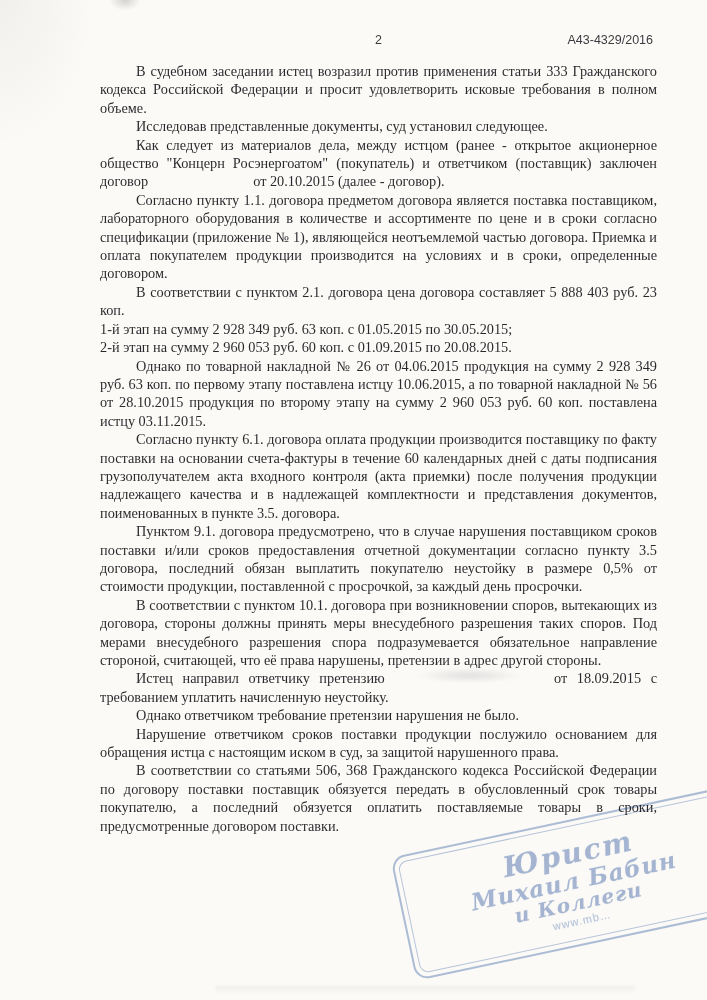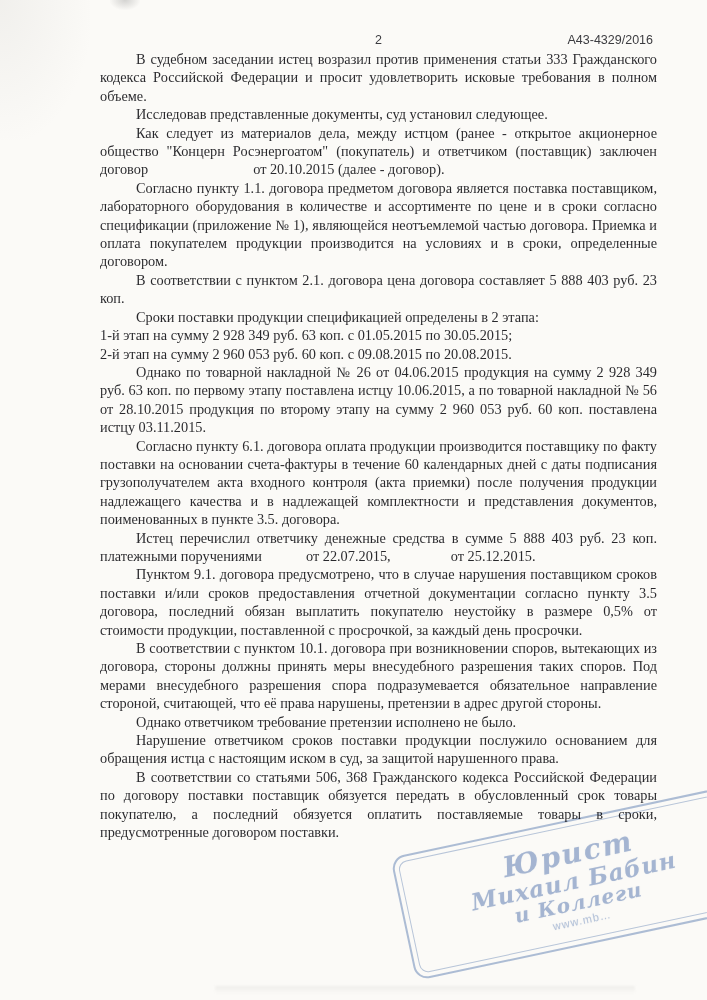--- a/index.html
+++ b/index.html
@@ -17,21 +17,21 @@
   
   .header {
     position: absolute; top: 33px; left: 100px; right: 50px; height: 16px;
     font-family: "Liberation Sans", sans-serif;
     font-size: 12.5px; color: #3c3c40;
   }
   .pnum { position: absolute; left: 0; right: 0; text-align: center; }
   .cnum { position: absolute; right: 4px; }
   
   .content {
-    position: absolute; top: 50px; left: 100px; right: 50px;
+    position: absolute; top: 62px; left: 100px; right: 50px;
     font-size: 14.3px; line-height: 18.4px;
     color: rgba(24,24,28,0.93);
     text-align: justify;
     hyphens: none;
     z-index: 3;
   }
   .content p { margin: 0; }
   .content p.indent { text-indent: 36px; }
   .gap {
     display: inline-block; height: 0.5em; vertical-align: baseline;
@@ -112,26 +112,25 @@
     <span class="pnum">2</span>
     <span class="cnum">А43-4329/2016</span>
   </div>
 
   <div class="content">
       <p class="indent"><span>В судебном заседании истец возразил против применения статьи 333 Гражданского кодекса Российской Федерации и просит удовлетворить исковые требования в полном объеме.</span></p>
       <p class="indent"><span>Исследовав представленные документы, суд установил следующее.</span></p>
       <p class="indent"><span>Как следует из материалов дела, между истцом (ранее - открытое акционерное общество "Концерн Росэнергоатом" (покупатель) и ответчиком (поставщик) заключен договор</span> <span class="gap" style="width: 98px;"></span> <span>от 20.10.2015 (далее - договор).</span></p>
       <p class="indent"><span>Согласно пункту 1.1. договора предметом договора является поставка поставщиком, лабораторного оборудования в количестве и ассортименте по цене и в сроки согласно спецификации (приложение № 1), являющейся неотъемлемой частью договора. Приемка и оплата покупателем продукции производится на условиях и в сроки, определенные договором.</span></p>
       <p class="indent"><span>В соответствии с пунктом 2.1. договора цена договора составляет 5 888 403 руб. 23 коп.</span></p>
-      <p class="indent"><span>Сроки поставки продукции спецификацией определены в 2 этапа:</span></p>
       <p class=""><span>1-й этап на сумму 2 928 349 руб. 63 коп. с 01.05.2015 по 30.05.2015;</span></p>
-      <p class=""><span>2-й этап на сумму 2 960 053 руб. 60 коп. с 09.08.2015 по 20.08.2015.</span></p>
+      <p class=""><span>2-й этап на сумму 2 960 053 руб. 60 коп. с 01.09.2015 по 20.08.2015.</span></p>
       <p class="indent"><span>Однако по товарной накладной № 26 от 04.06.2015 продукция на сумму 2 928 349 руб. 63 коп.  по первому этапу поставлена истцу 10.06.2015, а по товарной накладной № 56 от 28.10.2015 продукция по второму этапу на сумму 2 960 053 руб. 60 коп. поставлена истцу 03.11.2015.</span></p>
       <p class="indent"><span>Согласно пункту 6.1. договора оплата продукции производится поставщику по факту поставки на основании счета-фактуры в течение 60 календарных дней с даты подписания грузополучателем акта входного контроля (акта приемки) после получения продукции надлежащего качества и в надлежащей комплектности и представления документов, поименованных в пункте 3.5. договора.</span></p>
-      <p class="indent"><span>Истец перечислил ответчику денежные средства в сумме 5 888 403 руб. 23 коп. платежными поручениями</span> <span class="gap" style="width: 37px;"></span> <span>от 22.07.2015,</span> <span class="gap" style="width: 53px;"></span> <span>от 25.12.2015.</span></p>
       <p class="indent"><span>Пунктом 9.1. договора предусмотрено, что в случае нарушения поставщиком сроков поставки и/или сроков предоставления отчетной документации согласно пункту 3.5 договора, последний обязан выплатить покупателю неустойку в размере 0,5% от стоимости продукции, поставленной с просрочкой, за каждый день просрочки.</span></p>
       <p class="indent"><span>В соответствии с пунктом 10.1. договора при возникновении споров, вытекающих из договора, стороны должны принять меры внесудебного разрешения таких споров. Под мерами внесудебного разрешения спора подразумевается обязательное направление стороной, считающей, что её права нарушены, претензии в адрес другой стороны.</span></p>
-      <p class="indent"><span>Однако ответчиком требование претензии исполнено не было.</span></p>
+      <p class="indent"><span>Истец направил ответчику претензию</span> <span class="gap smudge" style="width: 150px;"></span> <span>от 18.09.2015 с требованием уплатить начисленную неустойку.</span></p>
+      <p class="indent"><span>Однако ответчиком требование претензии нарушения не было.</span></p>
       <p class="indent"><span>Нарушение ответчиком сроков поставки продукции послужило основанием для обращения истца с настоящим иском в суд, за защитой нарушенного права.</span></p>
       <p class="indent"><span>В соответствии со статьями 506, 368 Гражданского кодекса Российской Федерации по договору поставки поставщик обязуется передать в обусловленный срок товары покупателю, а последний обязуется оплатить поставляемые товары в сроки, предусмотренные договором поставки.</span></p>
     </div>
 
 </div>
 
 </body></html>

